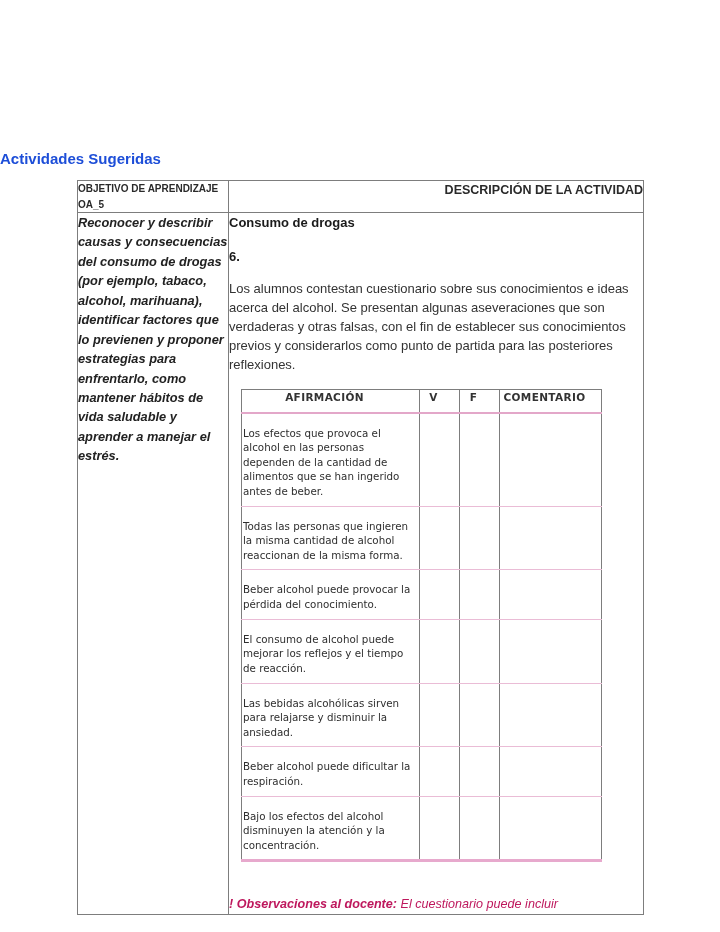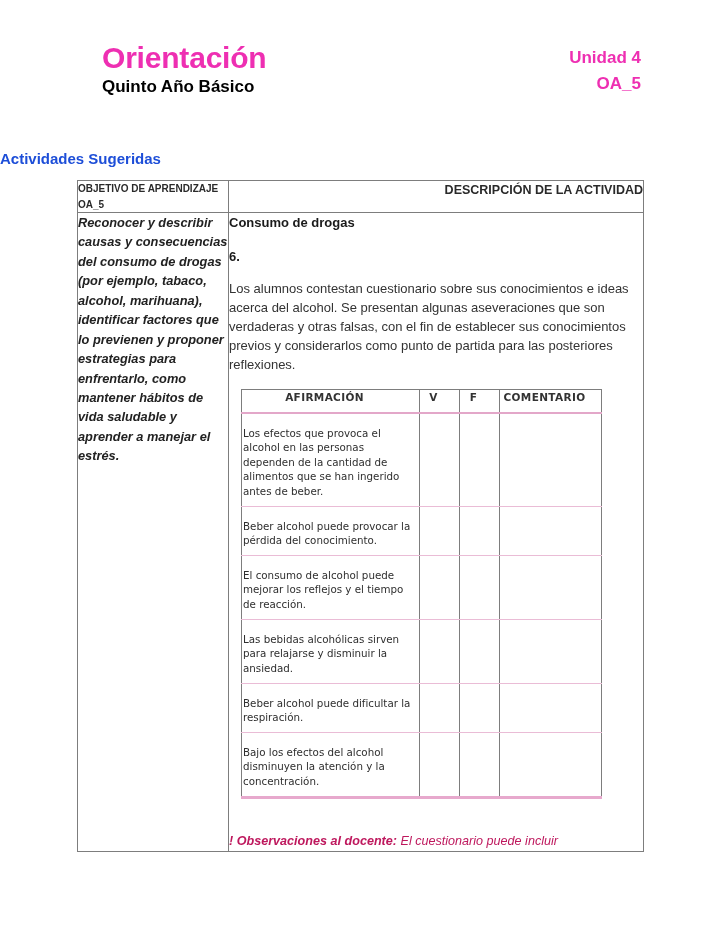--- a/index.html
+++ b/index.html
@@ -222,30 +222,20 @@
   .teacher-note .note-body {
     font-weight: normal;
     font-style: italic;
   }
 </style>
 </head>
 <body>
 
 <div class="page">
 
-  <div class="doc-header">
-    <div class="header-left">
-      <div class="subject-title">Orientación</div>
-      <div class="grade-title">Quinto Año Básico</div>
-    </div>
-    <div class="header-right">
-      <div class="unit-label">Unidad 4</div>
-      <div class="oa-label">OA_5</div>
-    </div>
-  </div>
 
   <div class="section-title">Actividades Sugeridas</div>
 
   <table class="main-table">
     <colgroup>
       <col class="col-objective">
       <col class="col-description">
     </colgroup>
     <thead>
       <tr>
@@ -279,20 +269,26 @@
                 </tr>
               </thead>
               <tbody>
                 <tr>
                   <td>Los efectos que provoca el alcohol en las personas dependen de la cantidad de alimentos que se han ingerido antes de beber.</td>
                   <td class="cell-v"></td>
                   <td class="cell-f"></td>
                   <td class="cell-comentario"></td>
                 </tr>
                 <tr>
+                  <td>Todas las personas que ingieren la misma cantidad de alcohol reaccionan de la misma forma.</td>
+                  <td class="cell-v"></td>
+                  <td class="cell-f"></td>
+                  <td class="cell-comentario"></td>
+                </tr>
+                <tr>
                   <td>Beber alcohol puede provocar la pérdida del conocimiento.</td>
                   <td class="cell-v"></td>
                   <td class="cell-f"></td>
                   <td class="cell-comentario"></td>
                 </tr>
                 <tr>
                   <td>El consumo de alcohol puede mejorar los reflejos y el tiempo de reacción.</td>
                   <td class="cell-v"></td>
                   <td class="cell-f"></td>
                   <td class="cell-comentario"></td>

